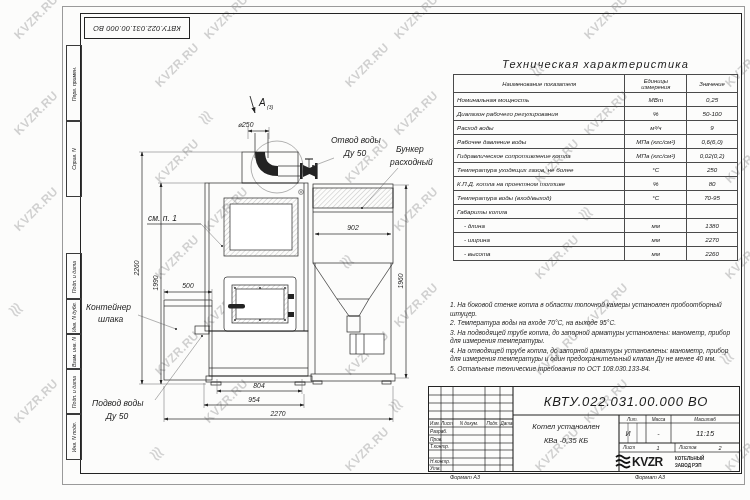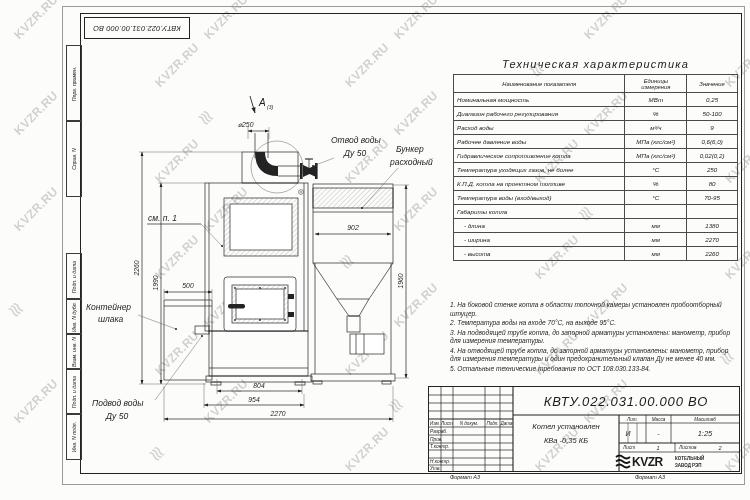--- a/index.html
+++ b/index.html
@@ -411,21 +411,21 @@
 
   <span class="tc" style="left:84px;top:0;width:226px;height:28px;font-size:13px;letter-spacing:.8px">КВТУ.022.031.00.000  ВО</span>
   <span class="tc" style="left:84px;top:32px;width:106px;height:14px;font-size:7.5px">Котел установлен</span>
   <span class="tc" style="left:84px;top:46px;width:106px;height:14px;font-size:7.5px">КВа -0,35  КБ</span>
 
   <span class="tc" style="left:190px;top:28px;width:27px;height:8px;font-size:4.6px">Лит.</span>
   <span class="tc" style="left:217px;top:28px;width:25px;height:8px;font-size:4.6px">Масса</span>
   <span class="tc" style="left:242px;top:28px;width:68px;height:8px;font-size:4.6px">Масштаб</span>
   <span class="tc" style="left:190px;top:36px;width:18px;height:20px;font-size:7px">И</span>
   <span class="tc" style="left:217px;top:36px;width:25px;height:20px;font-size:7px">-</span>
-  <span class="tc" style="left:242px;top:36px;width:68px;height:20px;font-size:7.5px">1:25</span>
+  <span class="tc" style="left:242px;top:36px;width:68px;height:20px;font-size:7.5px">11:15</span>
 
   <span class="tl" style="left:194px;top:56px;width:24px;height:9px;font-size:4.8px">Лист</span>
   <span class="tc" style="left:222px;top:56px;width:14px;height:9px;font-size:5.5px">1</span>
   <span class="tl" style="left:250px;top:56px;width:28px;height:9px;font-size:4.8px">Листов</span>
   <span class="tc" style="left:284px;top:56px;width:14px;height:9px;font-size:5.5px">2</span>
 
   <svg width="16" height="15" viewBox="0 0 16 15" style="position:absolute;left:186px;top:67px">
     <g stroke="#111" stroke-width="1.7" fill="none">
       <path d="M1,3 q3.5,-3 7,0 q3.5,3 7,0"></path>
       <path d="M1,7.5 q3.5,-3 7,0 q3.5,3 7,0"></path>

